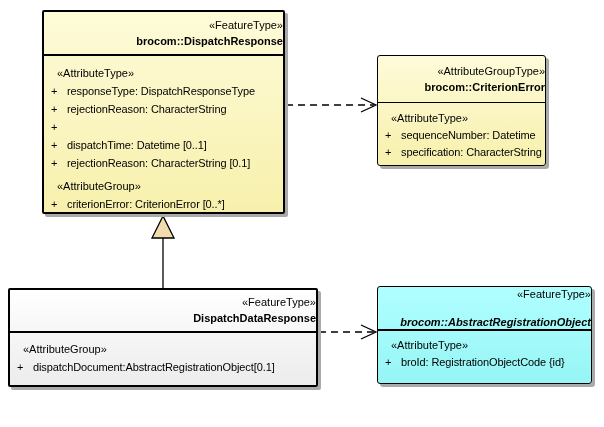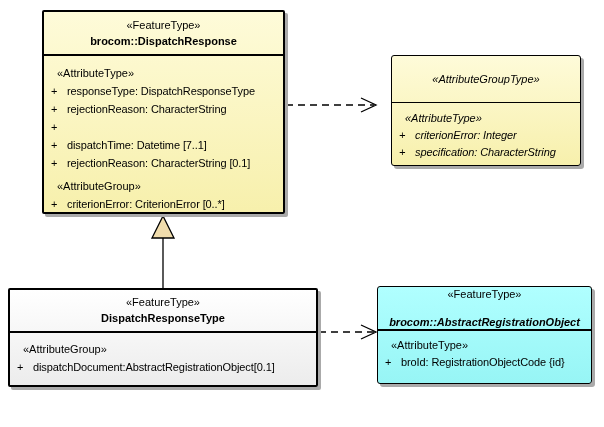--- a/index.html
+++ b/index.html
@@ -7,21 +7,21 @@
   .canvas{position:absolute;left:0;top:0;width:604px;height:427px;overflow:hidden;}
   .connectors{position:absolute;left:0;top:0;pointer-events:none;}
 
   .uml-box{position:absolute;box-sizing:border-box;border:2px solid #000;
            box-shadow:3px 3px 0 #aaaaaa;border-radius:2px;}
   .uml-box.thin{border-width:1px;border-radius:3px;}
   .yellowbox{background:linear-gradient(180deg,#FEFBD9 0%,#F7F0AC 100%);}
   .whitebox{background:linear-gradient(180deg,#FFFFFF 0%,#ECECEC 100%);}
   .cyanbox{background:linear-gradient(180deg,#B0FFFF 0%,#97F5F5 100%);}
 
-  .box-header{display:flex;flex-direction:column;align-items:center;justify-content:center;
+  .box-header{display:flex;flex-direction:column;align-items:flex-end;justify-content:center;
               border-bottom:2px solid #000;}
   .sep1 .box-header{border-bottom-width:1px;}
   .stereotype{font-size:11px;line-height:15px;}
   .class-name{font-size:11px;font-weight:bold;line-height:16px;white-space:nowrap;}
   .class-name.italic{font-style:italic;margin-top:12px;}
 
   .box-body{font-size:11px;}
   .comp-header{padding-left:13px;line-height:18px;white-space:nowrap;}
   .attr-row{display:flex;line-height:18px;white-space:nowrap;}
   .vis{flex:none;width:16px;padding-left:7px;}
@@ -67,56 +67,57 @@
       </div>
       <div class="attr-row">
         <span class="vis">+</span>
         <span class="attr-label">rejectionReason: CharacterString</span>
       </div>
       <div class="attr-row">
         <span class="vis">+</span>
       </div>
       <div class="attr-row">
         <span class="vis">+</span>
-        <span class="attr-label">dispatchTime: Datetime [7..1]</span>
+        <span class="attr-label">dispatchTime: Datetime [0..1]</span>
       </div>
       <div class="attr-row">
         <span class="vis">+</span>
         <span class="attr-label">rejectionReason: CharacterString [0.1]</span>
       </div>
       <div class="spacer"></div>
       <div class="comp-header">«AttributeGroup»</div>
       <div class="attr-row">
         <span class="vis">+</span>
         <span class="attr-label">criterionError: CriterionError [0..*]</span>
       </div>
     </div>
   </div>
 
-  <div class="uml-box yellowbox thin sep1 lh17" style="left:391px;top:55px;width:190px;height:111px;font-style:italic;">
+  <div class="uml-box yellowbox thin sep1 lh17" style="left:377px;top:55px;width:169px;height:111px;">
     <div class="box-header" style="height:46px;">
       <div class="stereotype">«AttributeGroupType»</div>
+      <div class="class-name">brocom::CriterionError</div>
     </div>
     <div class="box-body" style="padding-top:7px;">
       <div class="comp-header">«AttributeType»</div>
       <div class="attr-row">
         <span class="vis">+</span>
-        <span class="attr-label">criterionError: Integer</span>
+        <span class="attr-label">sequenceNumber: Datetime</span>
       </div>
       <div class="attr-row">
         <span class="vis">+</span>
         <span class="attr-label">specification: CharacterString</span>
       </div>
     </div>
   </div>
 
   <div class="uml-box whitebox" style="left:8px;top:288px;width:310px;height:99px;">
     <div class="box-header" style="height:41px;">
       <div class="stereotype">«FeatureType»</div>
-      <div class="class-name">DispatchResponseType</div>
+      <div class="class-name">DispatchDataResponse</div>
     </div>
     <div class="box-body" style="padding-top:7px;">
       <div class="comp-header">«AttributeGroup»</div>
       <div class="attr-row">
         <span class="vis">+</span>
         <span class="attr-label">dispatchDocument:AbstractRegistrationObject[0.1]</span>
       </div>
     </div>
   </div>
 

